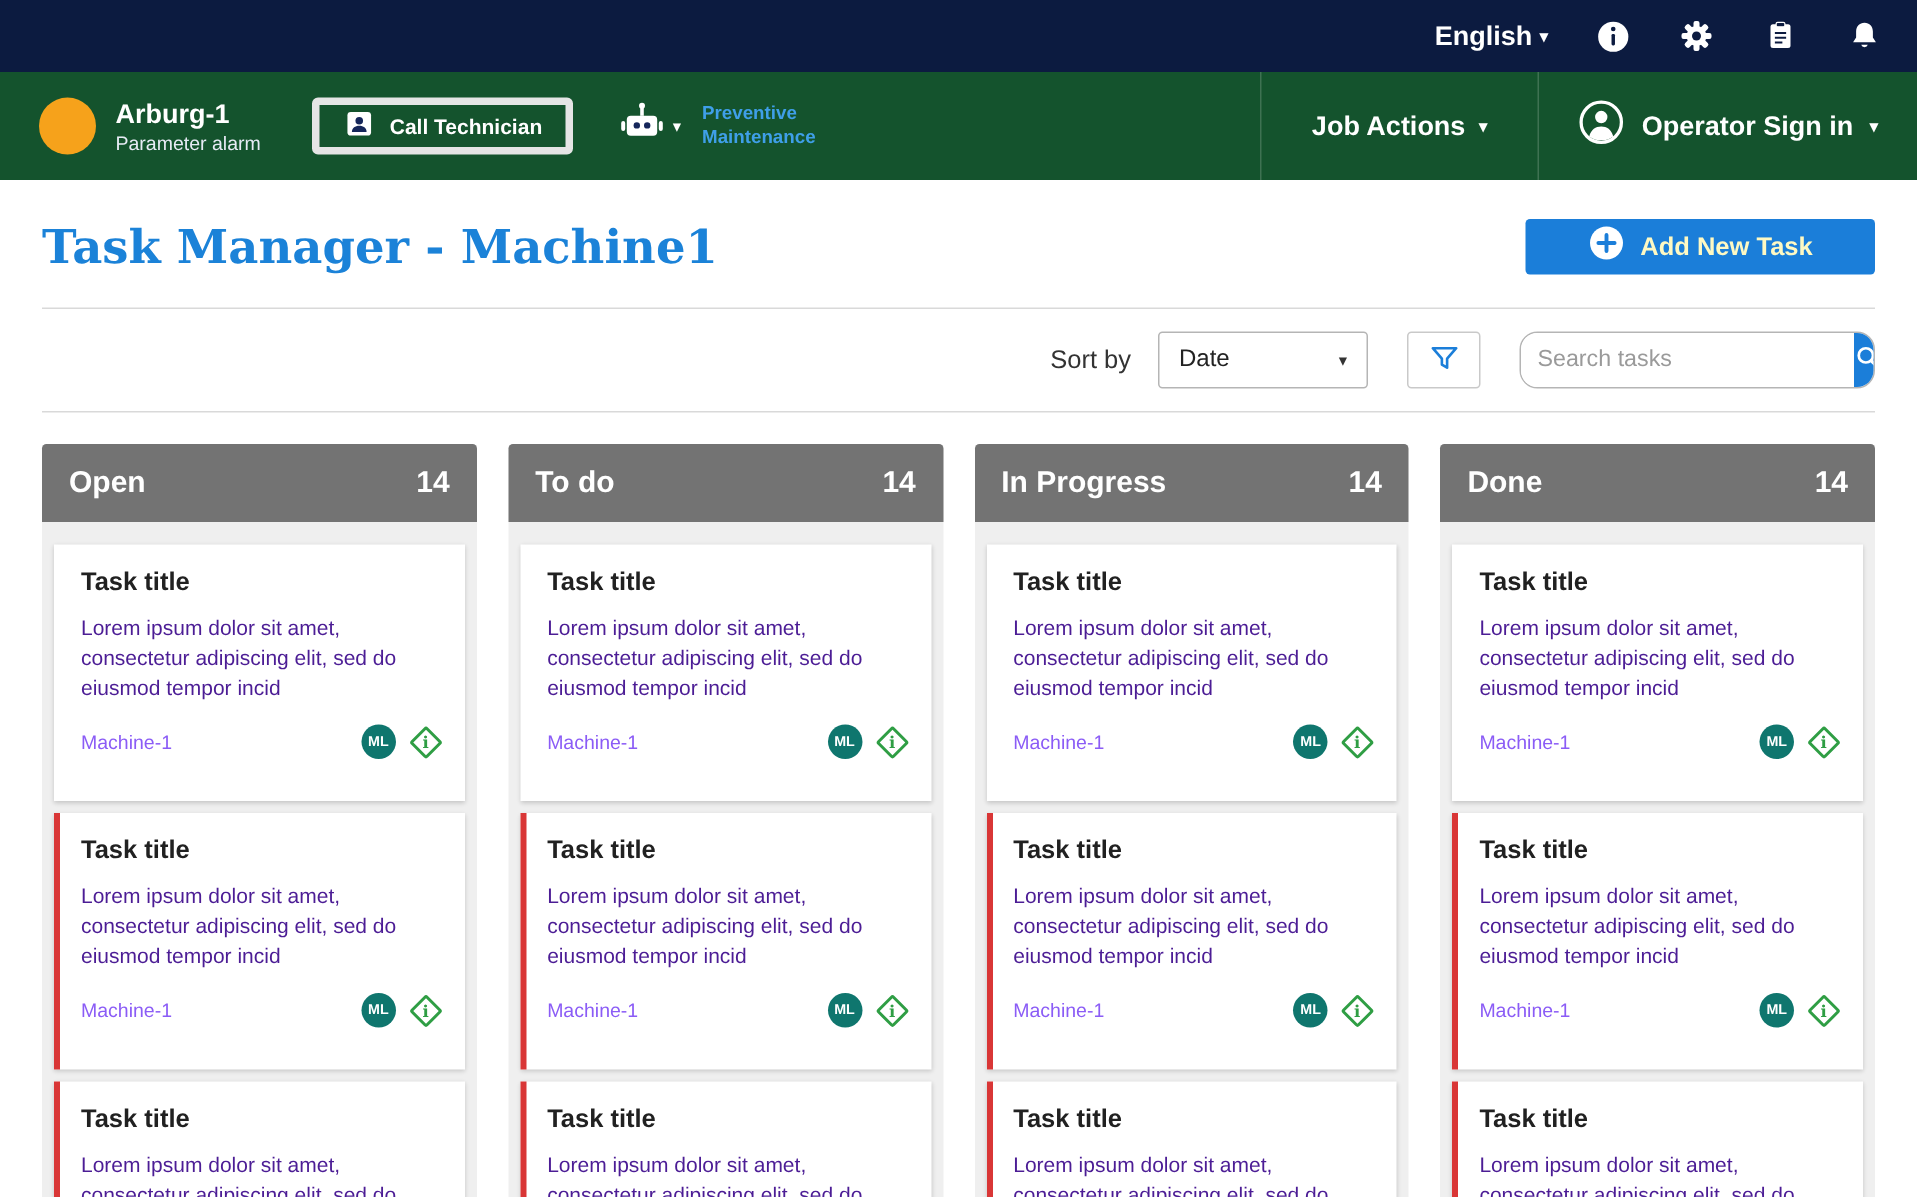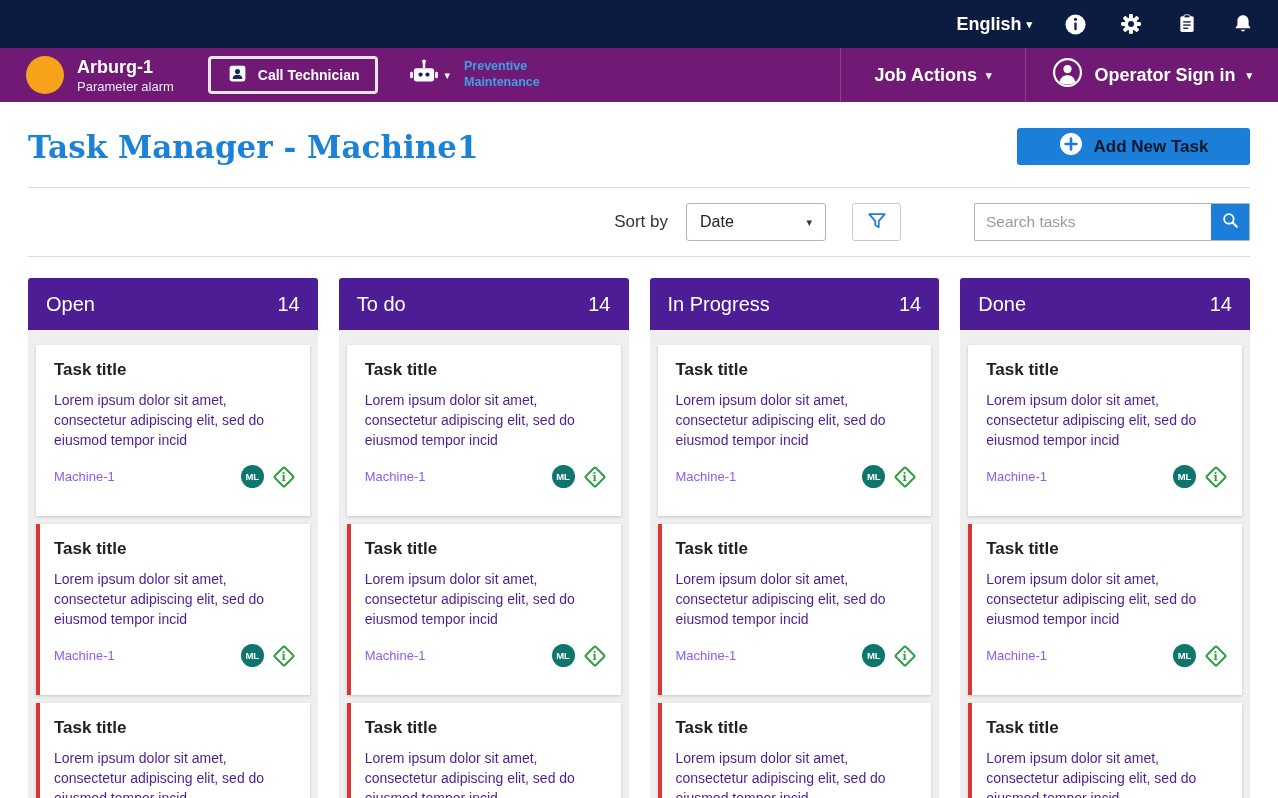--- a/index.html
+++ b/index.html
@@ -10,65 +10,65 @@
   .topbar { height: 48px; background: #0c1b40; display: flex; align-items: center; padding: 0 22px; }
   .logo-box { border: 1px solid #2f6fd8; border-radius: 4px; height: 36px; padding: 0 16px 0 10px;
               display: flex; align-items: center; gap: 8px; cursor: pointer; }
   .logo-text { color: #fff; font-weight: 700; font-size: 17px; letter-spacing: .2px; }
   .topbar-right { margin-left: auto; display: flex; align-items: center; gap: 30px; }
   .lang { color: #fff; font-weight: 700; font-size: 18px; display: flex; align-items: center; gap: 5px; cursor: pointer; }
   .caret { font-size: 11px; color: #fff; }
   .tb-icon { display: flex; align-items: center; justify-content: center; width: 26px; height: 26px; cursor: pointer; }
 
   
-  .machine-bar { height: 54px; background: #701a75; display: flex; align-items: stretch; color: #fff; }
+  .machine-bar { height: 72px; background: #14532d; display: flex; align-items: stretch; color: #fff; }
   .mb-left { display: flex; align-items: center; gap: 13px; padding: 0 12px 0 26px; }
   .avatar { width: 38px; height: 38px; border-radius: 50%; background: #f6a21b; flex: none; }
   .machine-name { font-size: 18px; font-weight: 700; line-height: 1.25; }
   .machine-status { font-size: 13px; color: #e7ebf5; }
-  .call-btn { margin: auto 0 auto 22px; border: 3px solid #e5e5e5; border-radius: 4px; background: transparent;
+  .call-btn { margin: auto 0 auto 22px; border: 5px solid #e5e5e5; border-radius: 4px; background: transparent;
               color: #fff; font-weight: 700; font-size: 14px; height: 38px; padding: 0 16px;
               display: flex; align-items: center; gap: 10px; cursor: pointer; font-family: inherit; }
   .pm-group { display: flex; align-items: center; gap: 4px; margin-left: 30px; cursor: pointer; }
   .pm-label { color: #3f9fe8; font-size: 12.5px; font-weight: 700; line-height: 1.25; width: 92px; margin-left: 10px; }
   .mb-right { margin-left: auto; display: flex; align-items: stretch; }
   .job-actions { display: flex; align-items: center; gap: 9px; padding: 0 34px;
                  border-left: 1px solid rgba(255,255,255,.18); font-size: 18px; font-weight: 700; cursor: pointer; }
   .operator { display: flex; align-items: center; gap: 11px; padding: 0 26px;
               border-left: 1px solid rgba(255,255,255,.18); font-size: 18px; font-weight: 700; cursor: pointer; }
 
   
   .main { padding: 0 28px; }
   .page-header { display: flex; align-items: center; justify-content: space-between; padding: 26px 0 22px; }
   .page-title { font-family: "DejaVu Serif", serif; font-weight: 700; font-size: 31px; color: #1b82d8; }
-  .add-btn { background: #1b7ed9; border: none; border-radius: 3px; color: #0f172a; font-weight: 700; font-size: 17px;
+  .add-btn { background: #1b7ed9; border: none; border-radius: 3px; color: #fef9c3; font-weight: 700; font-size: 17px;
              height: 37px; width: 233px; display: flex; align-items: center; justify-content: center; gap: 11px;
              cursor: pointer; font-family: inherit; }
   .divider { border: none; border-top: 1px solid #d9d9d9; }
 
   .toolbar { display: flex; align-items: center; justify-content: flex-end; padding: 15px 0; gap: 16px; }
   .sort-label { font-size: 17px; color: #333; margin-right: 2px; }
   .sort-select { width: 140px; height: 38px; border: 1px solid #b5b5b5; border-radius: 3px; background: #fff;
                  display: flex; align-items: center; justify-content: space-between; padding: 0 13px;
                  font-size: 16px; color: #222; cursor: pointer; }
   .sort-caret { color: #333; font-size: 11px; }
   .filter-btn { width: 49px; height: 38px; border: 1px solid #c9c9c9; border-radius: 3px; background: #fff;
                 display: flex; align-items: center; justify-content: center; cursor: pointer; margin: 0 10px; }
-  .search { display: flex; width: 276px; height: 38px; border: 1px solid #b5b5b5; border-radius: 1px; overflow: hidden; margin-left: 47px; }
+  .search { display: flex; width: 237px; height: 38px; border: 1px solid #b5b5b5; border-radius: 12px; overflow: hidden; }
   .search input { flex: 1; border: none; outline: none; padding: 0 11px; font-size: 15.5px; color: #333;
                   font-family: inherit; }
   .search input::placeholder { color: #9a9a9a; }
   .search-btn { width: 38px; border: none; background: #1b7ed9; display: flex; align-items: center;
                 justify-content: center; cursor: pointer; }
 
   
   .board { display: flex; gap: 21px; padding-top: 21px; align-items: flex-start; }
   .column { flex: 1; min-width: 0; }
-  .col-header { background: #4c1d95; color: #fff; height: 52px; display: flex; align-items: center;
-                justify-content: space-between; padding: 0 18px; font-size: 20px; font-weight: 400;
+  .col-header { background: #737373; color: #fff; height: 52px; display: flex; align-items: center;
+                justify-content: space-between; padding: 0 18px; font-size: 20px; font-weight: 700;
                 border-radius: 3px 3px 0 0; }
   .col-body { background: #efefef; padding: 15px 8px 8px; display: flex; flex-direction: column; gap: 8px; }
   .card { background: #fff; position: relative; padding: 15px 12px 28px 18px;
           box-shadow: 0 1px 3px rgba(0,0,0,.18); cursor: pointer; }
   .card.flagged::before { content: ""; position: absolute; left: 0; top: 0; bottom: 0; width: 4px; background: #d93636; }
   .card-title { font-size: 17px; font-weight: 700; color: #212121; margin-bottom: 10px; }
   .card-body { font-size: 14px; color: #4c1d95; line-height: 1.43; margin-bottom: 15px; }
   .card-footer { display: flex; align-items: center; justify-content: space-between; padding-right: 2px; }
   .machine-label { font-size: 13px; color: #8b5cf6; }
   .badges { display: flex; align-items: center; gap: 12px; }

